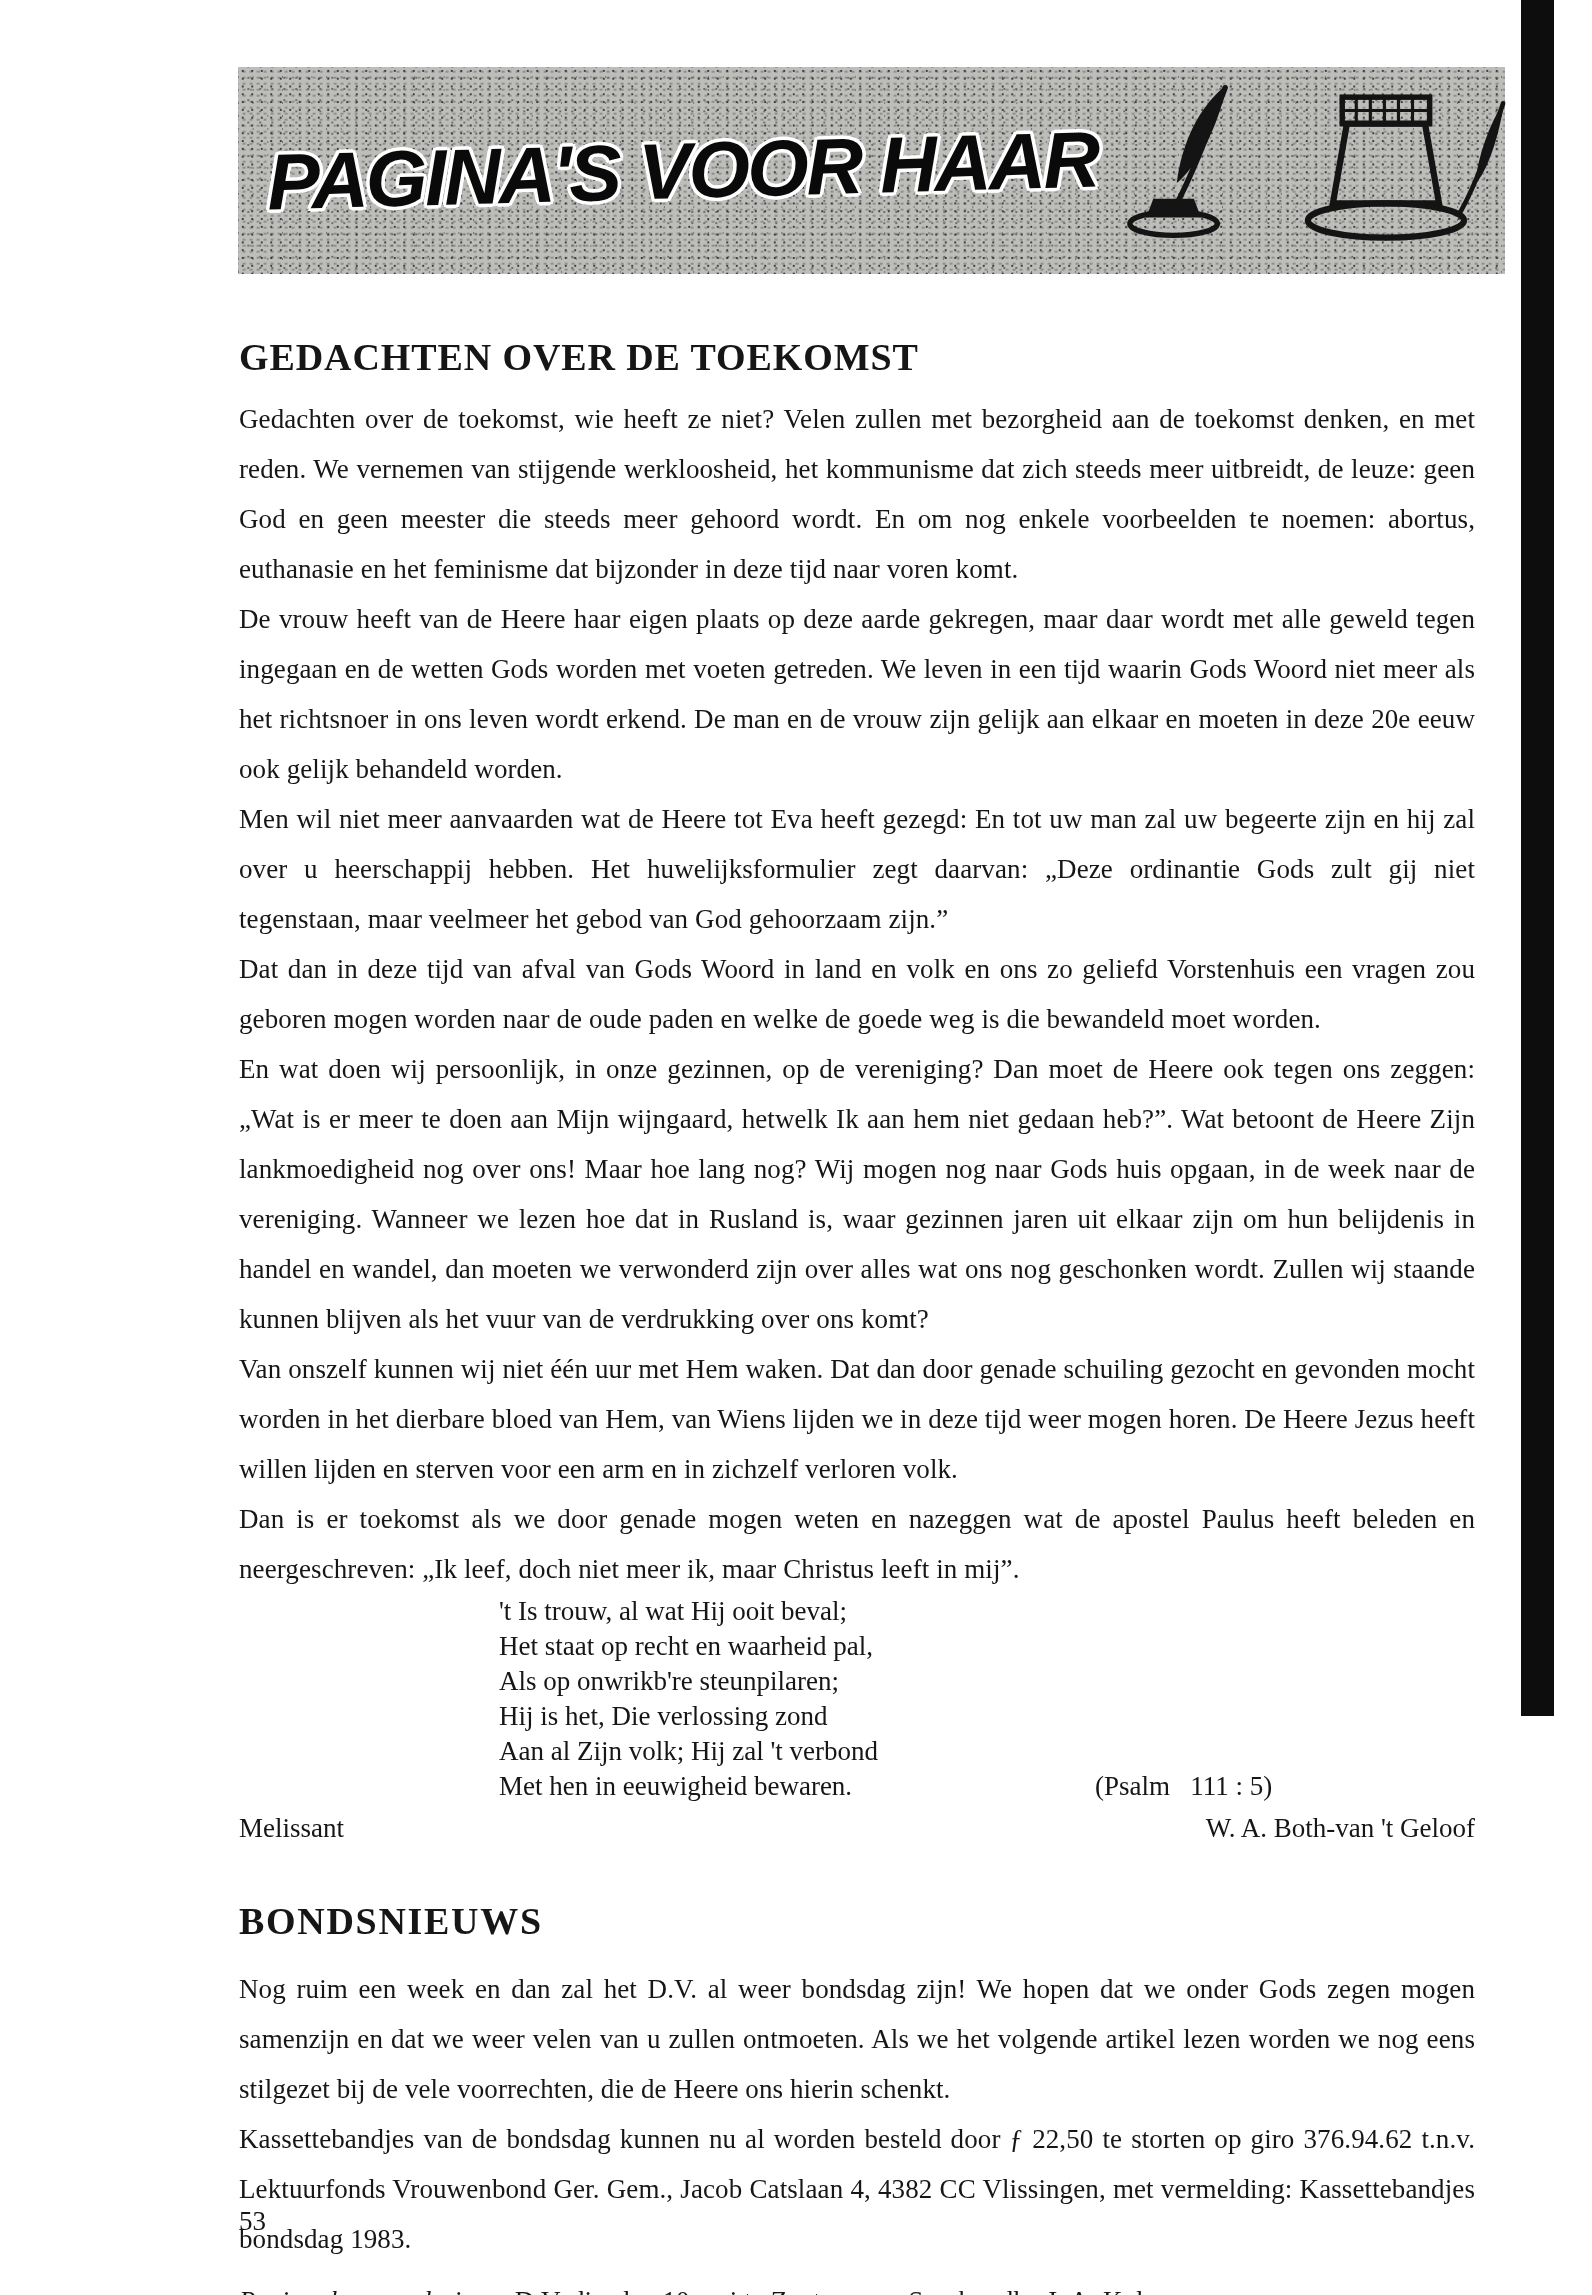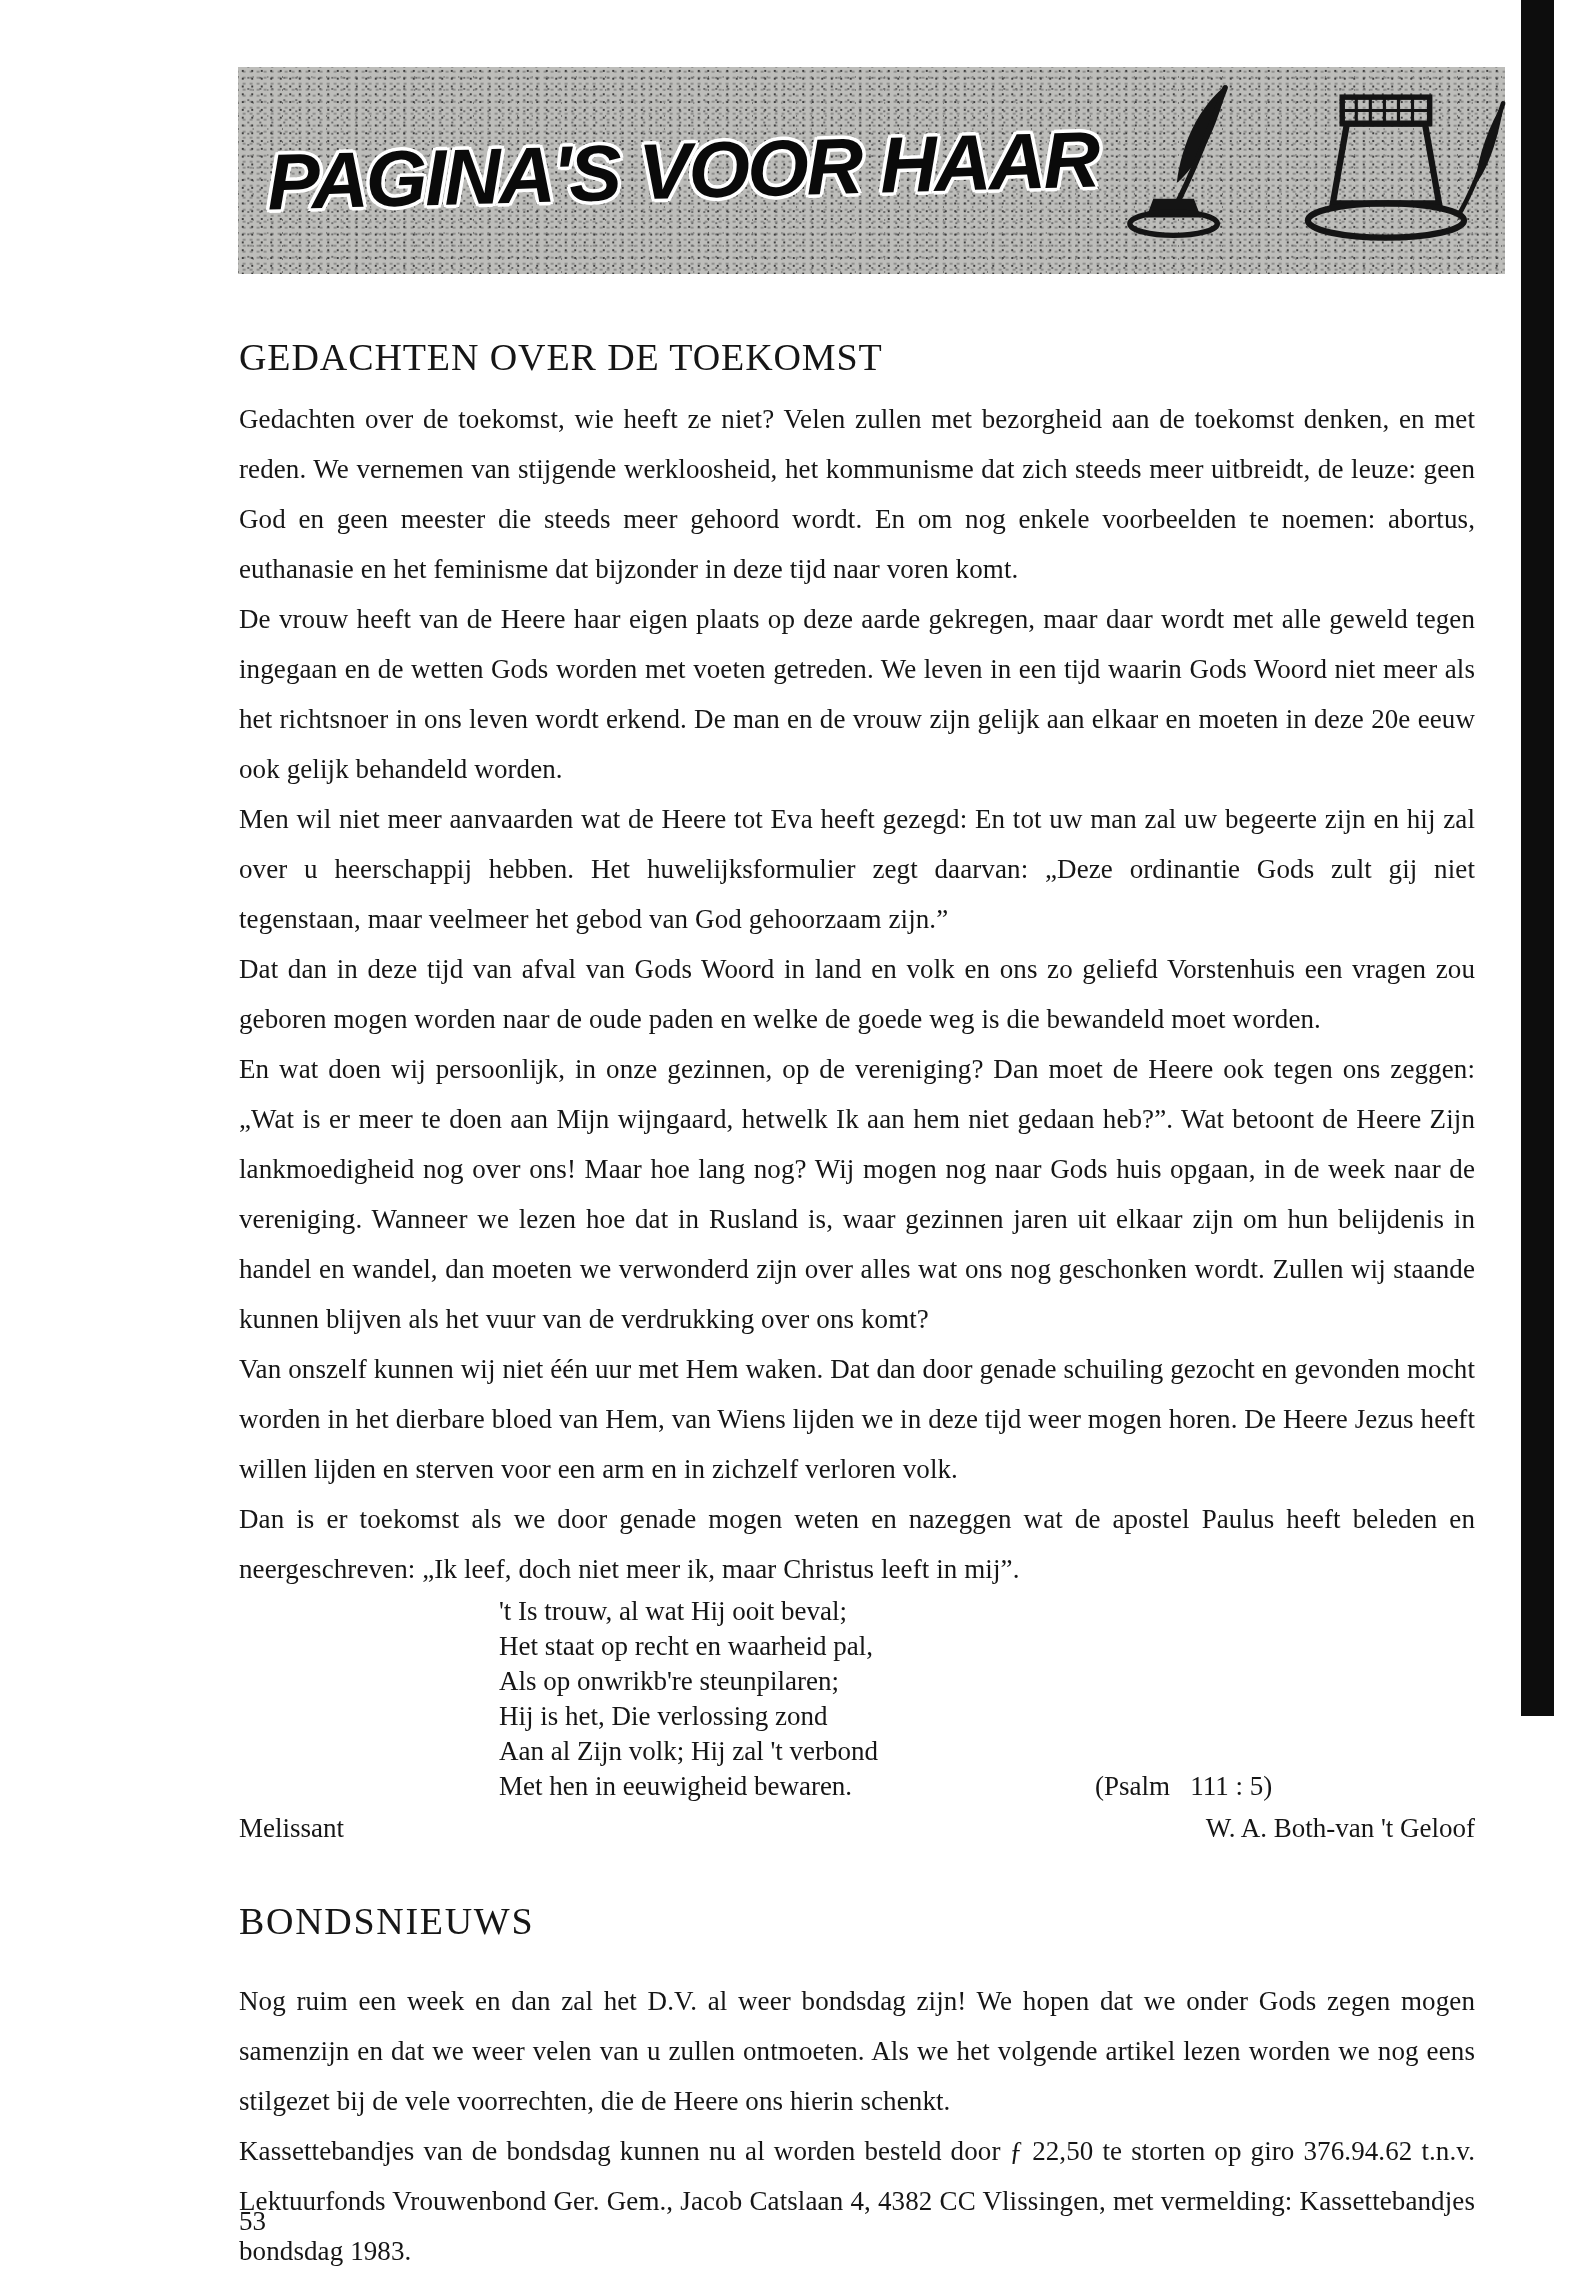--- a/index.html
+++ b/index.html
@@ -44,42 +44,42 @@
       -3.5px 0 0 #fff, 3.5px 0 0 #fff, 0 -3.5px 0 #fff, 0 3.5px 0 #fff,
       -2.6px -2.6px 0 #fff, 2.6px 2.6px 0 #fff, -2.6px 2.6px 0 #fff, 2.6px -2.6px 0 #fff;
   }
   .banner-art { margin-left:10.4px; flex:0 0 auto; }
   
   .content {
     position:absolute; top:337px; left:239px;
     width:1236px;
   }
   h1.article-heading {
-    font-size:38px; font-weight:normal;
+    font-size:38px; font-weight:bold;
     letter-spacing:0.9px; line-height:1.1;
     margin-bottom:15.5px;
   }
   .body-text p {
     font-size:27px; line-height:50px;
     text-align:justify; letter-spacing:0.1px;
   }
   .poem { position:relative; margin-left:260px; margin-top:0; }
   .poem-line { font-size:27px; line-height:35px; }
   .psalm-ref {
     position:absolute; left:596px; bottom:0;
     font-size:27px; line-height:35px;
     white-space:nowrap;
   }
   .signature-row {
     display:flex; justify-content:space-between;
     font-size:27px; line-height:35px;
     margin-top:7px;
   }
   .bonds-section { margin-top:55px; }
-  .bonds-section h1.article-heading { letter-spacing:1.7px; margin-bottom:33px; }
+  .bonds-section h1.article-heading { letter-spacing:1.7px; margin-bottom:21px; }
   .regional { margin-top:12px; }
   .regional .regional-label { font-style:italic; }
   .regional .regional-text { margin-left:10.4px;margin-top:40px; }
   .page-number {
     position:absolute; left:239px; top:2206px;
     font-size:27px;
   }
 </style>
 </head>
 <body>

